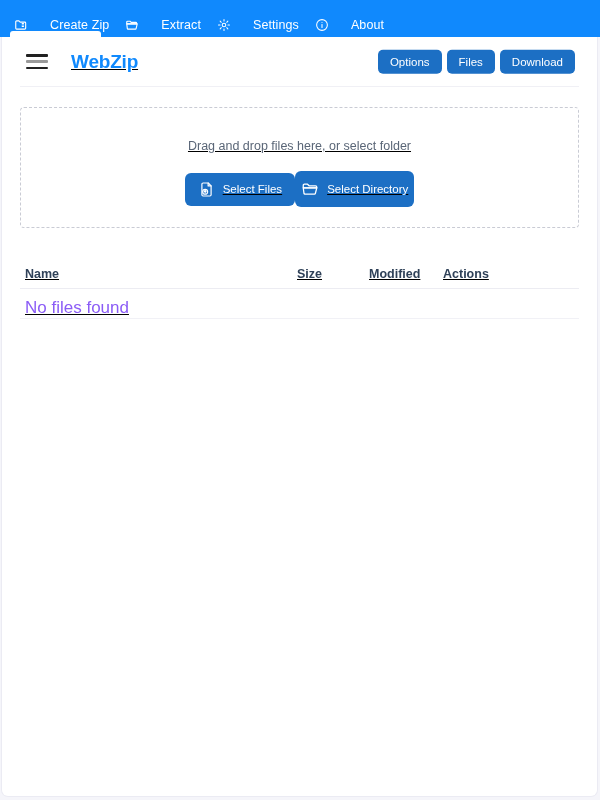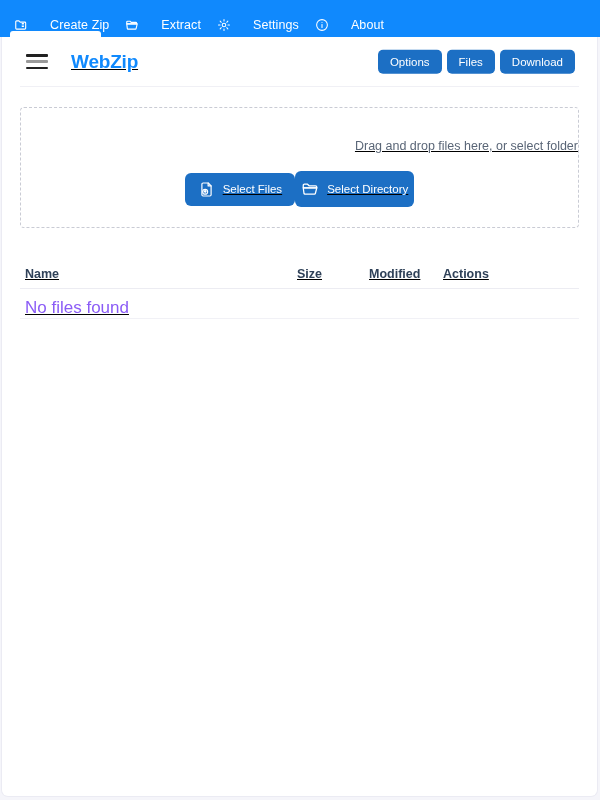--- a/index.html
+++ b/index.html
@@ -134,21 +134,21 @@
   
   .body-area { padding: 0 18px; }
 
   .dropzone {
     margin-top: 20px;
     height: 121px;
     border: 1px dashed #c9cbd4;
     border-radius: 4px;
     display: flex;
     flex-direction: column;
-    align-items: flex-end;
+    align-items: center;
     box-sizing: border-box;
   }
 
   .drop-text {
     margin-top: 31px;
     font-size: 12.5px;
     color: #5a6677;
   }
 
   .drop-buttons {

